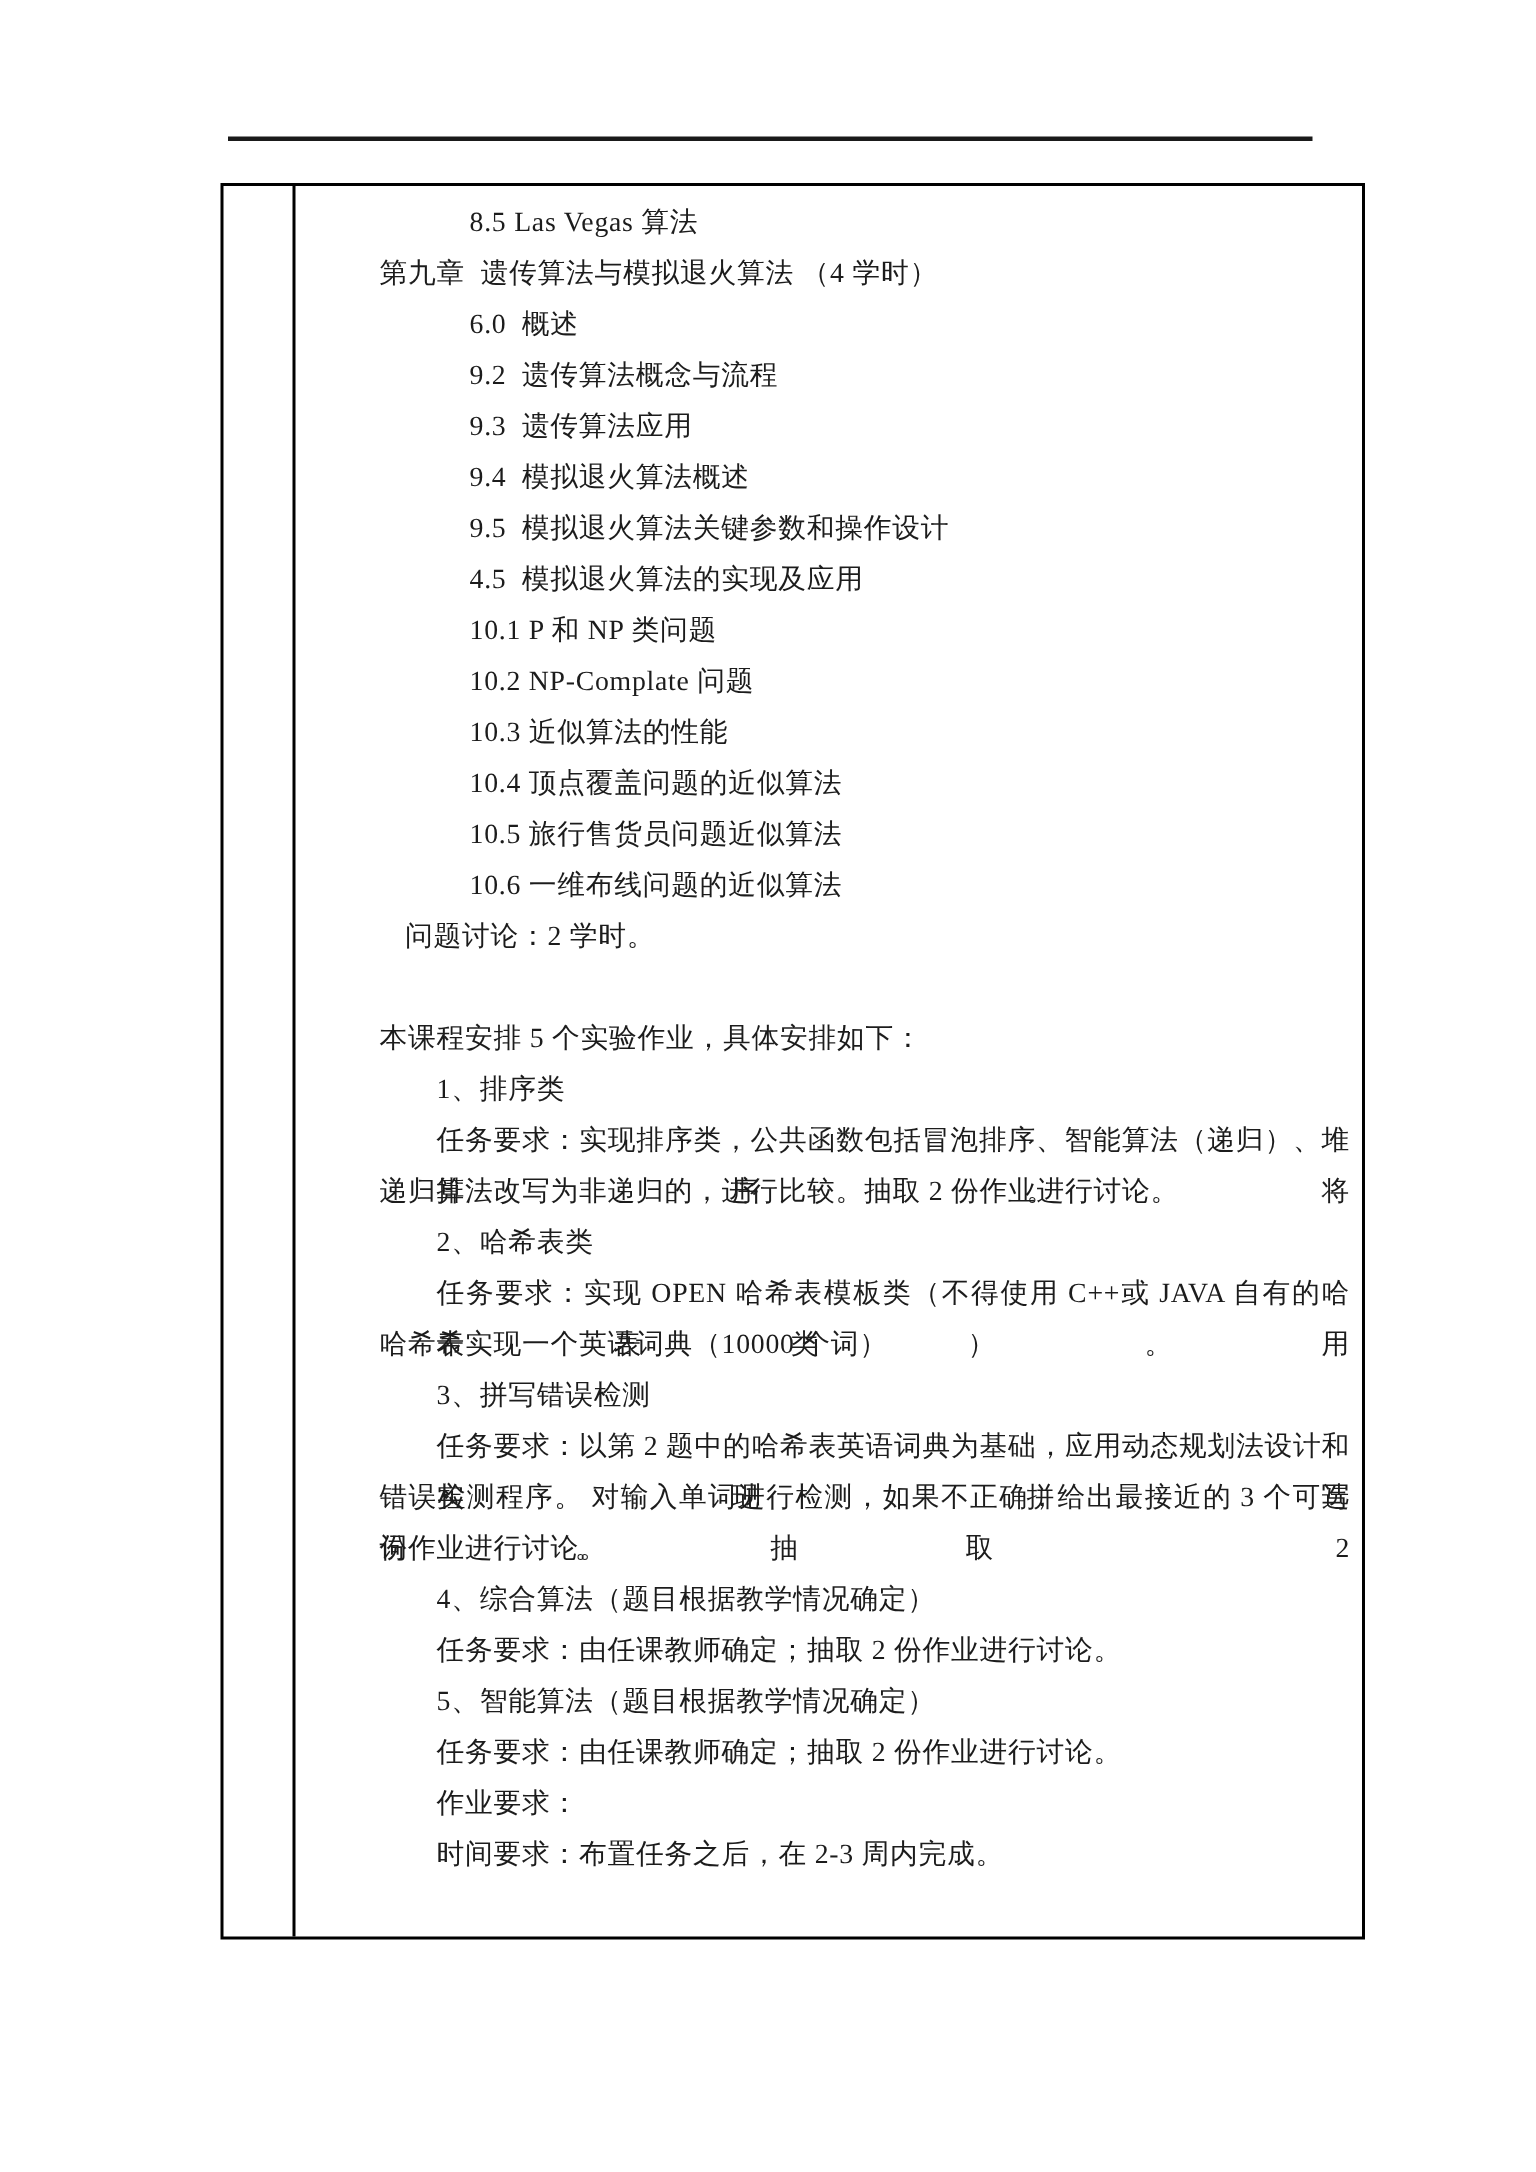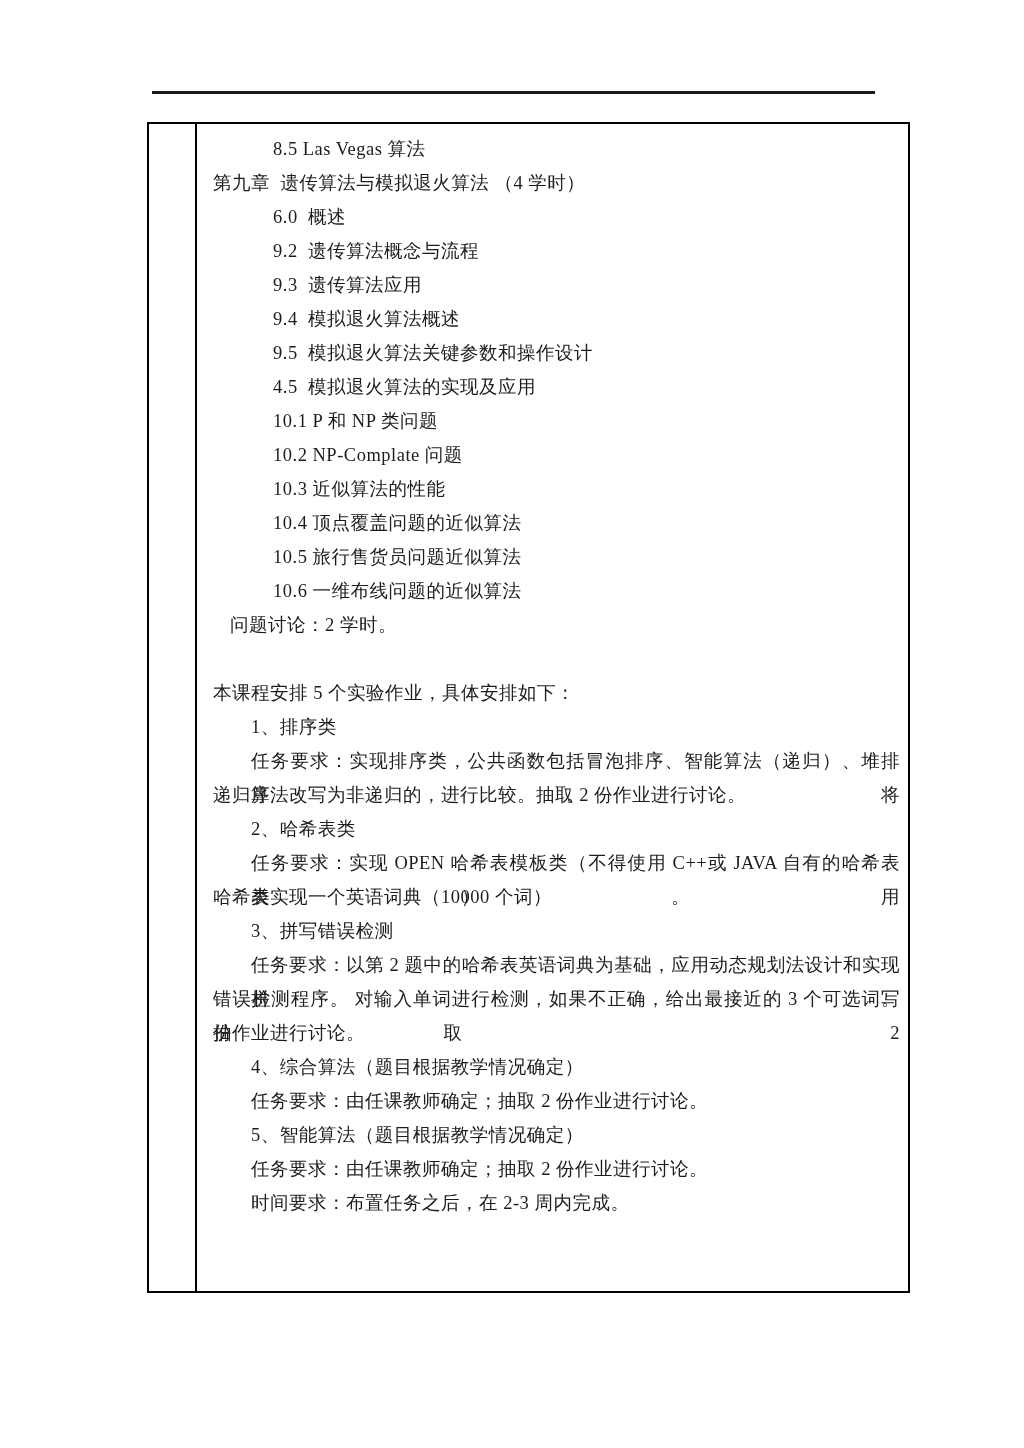--- a/index.html
+++ b/index.html
@@ -40,20 +40,21 @@
     width: 48px;
     flex: 0 0 48px;
     border-right: 2px solid #000000;
     box-sizing: border-box;
   }
   .main-cell {
     flex: 1 1 auto;
     padding: 8px 8px 0 16px;
     box-sizing: border-box;
     overflow: hidden;
+    margin-left: 40px;
   }
   .line {
     height: 34px;
     line-height: 34px;
     min-height: 34px;
     font-size: 18.5px;
     white-space: pre;
     letter-spacing: 0.5px;
     color: #1c1c1c;
   }
@@ -100,17 +101,18 @@
           <div class="line ind-2 justify">任务要求：实现 OPEN 哈希表模板类（不得使用 C++或 JAVA 自有的哈希表类）。用</div>
           <div class="line ind-0">哈希表实现一个英语词典（10000 个词）</div>
           <div class="line ind-2">3、拼写错误检测</div>
           <div class="line ind-2 justify">任务要求：以第 2 题中的哈希表英语词典为基础，应用动态规划法设计和实现拼写</div>
           <div class="line ind-0 justify">错误检测程序。 对输入单词进行检测，如果不正确，给出最接近的 3 个可选词。抽取 2</div>
           <div class="line ind-0">份作业进行讨论。</div>
           <div class="line ind-2">4、综合算法（题目根据教学情况确定）</div>
           <div class="line ind-2">任务要求：由任课教师确定；抽取 2 份作业进行讨论。</div>
           <div class="line ind-2">5、智能算法（题目根据教学情况确定）</div>
           <div class="line ind-2">任务要求：由任课教师确定；抽取 2 份作业进行讨论。</div>
+          <div class="line ind-2">作业要求：</div>
           <div class="line ind-2">时间要求：布置任务之后，在 2-3 周内完成。</div>
         </div>
     </div>
   </div>
 </div>
 
 </body></html>

